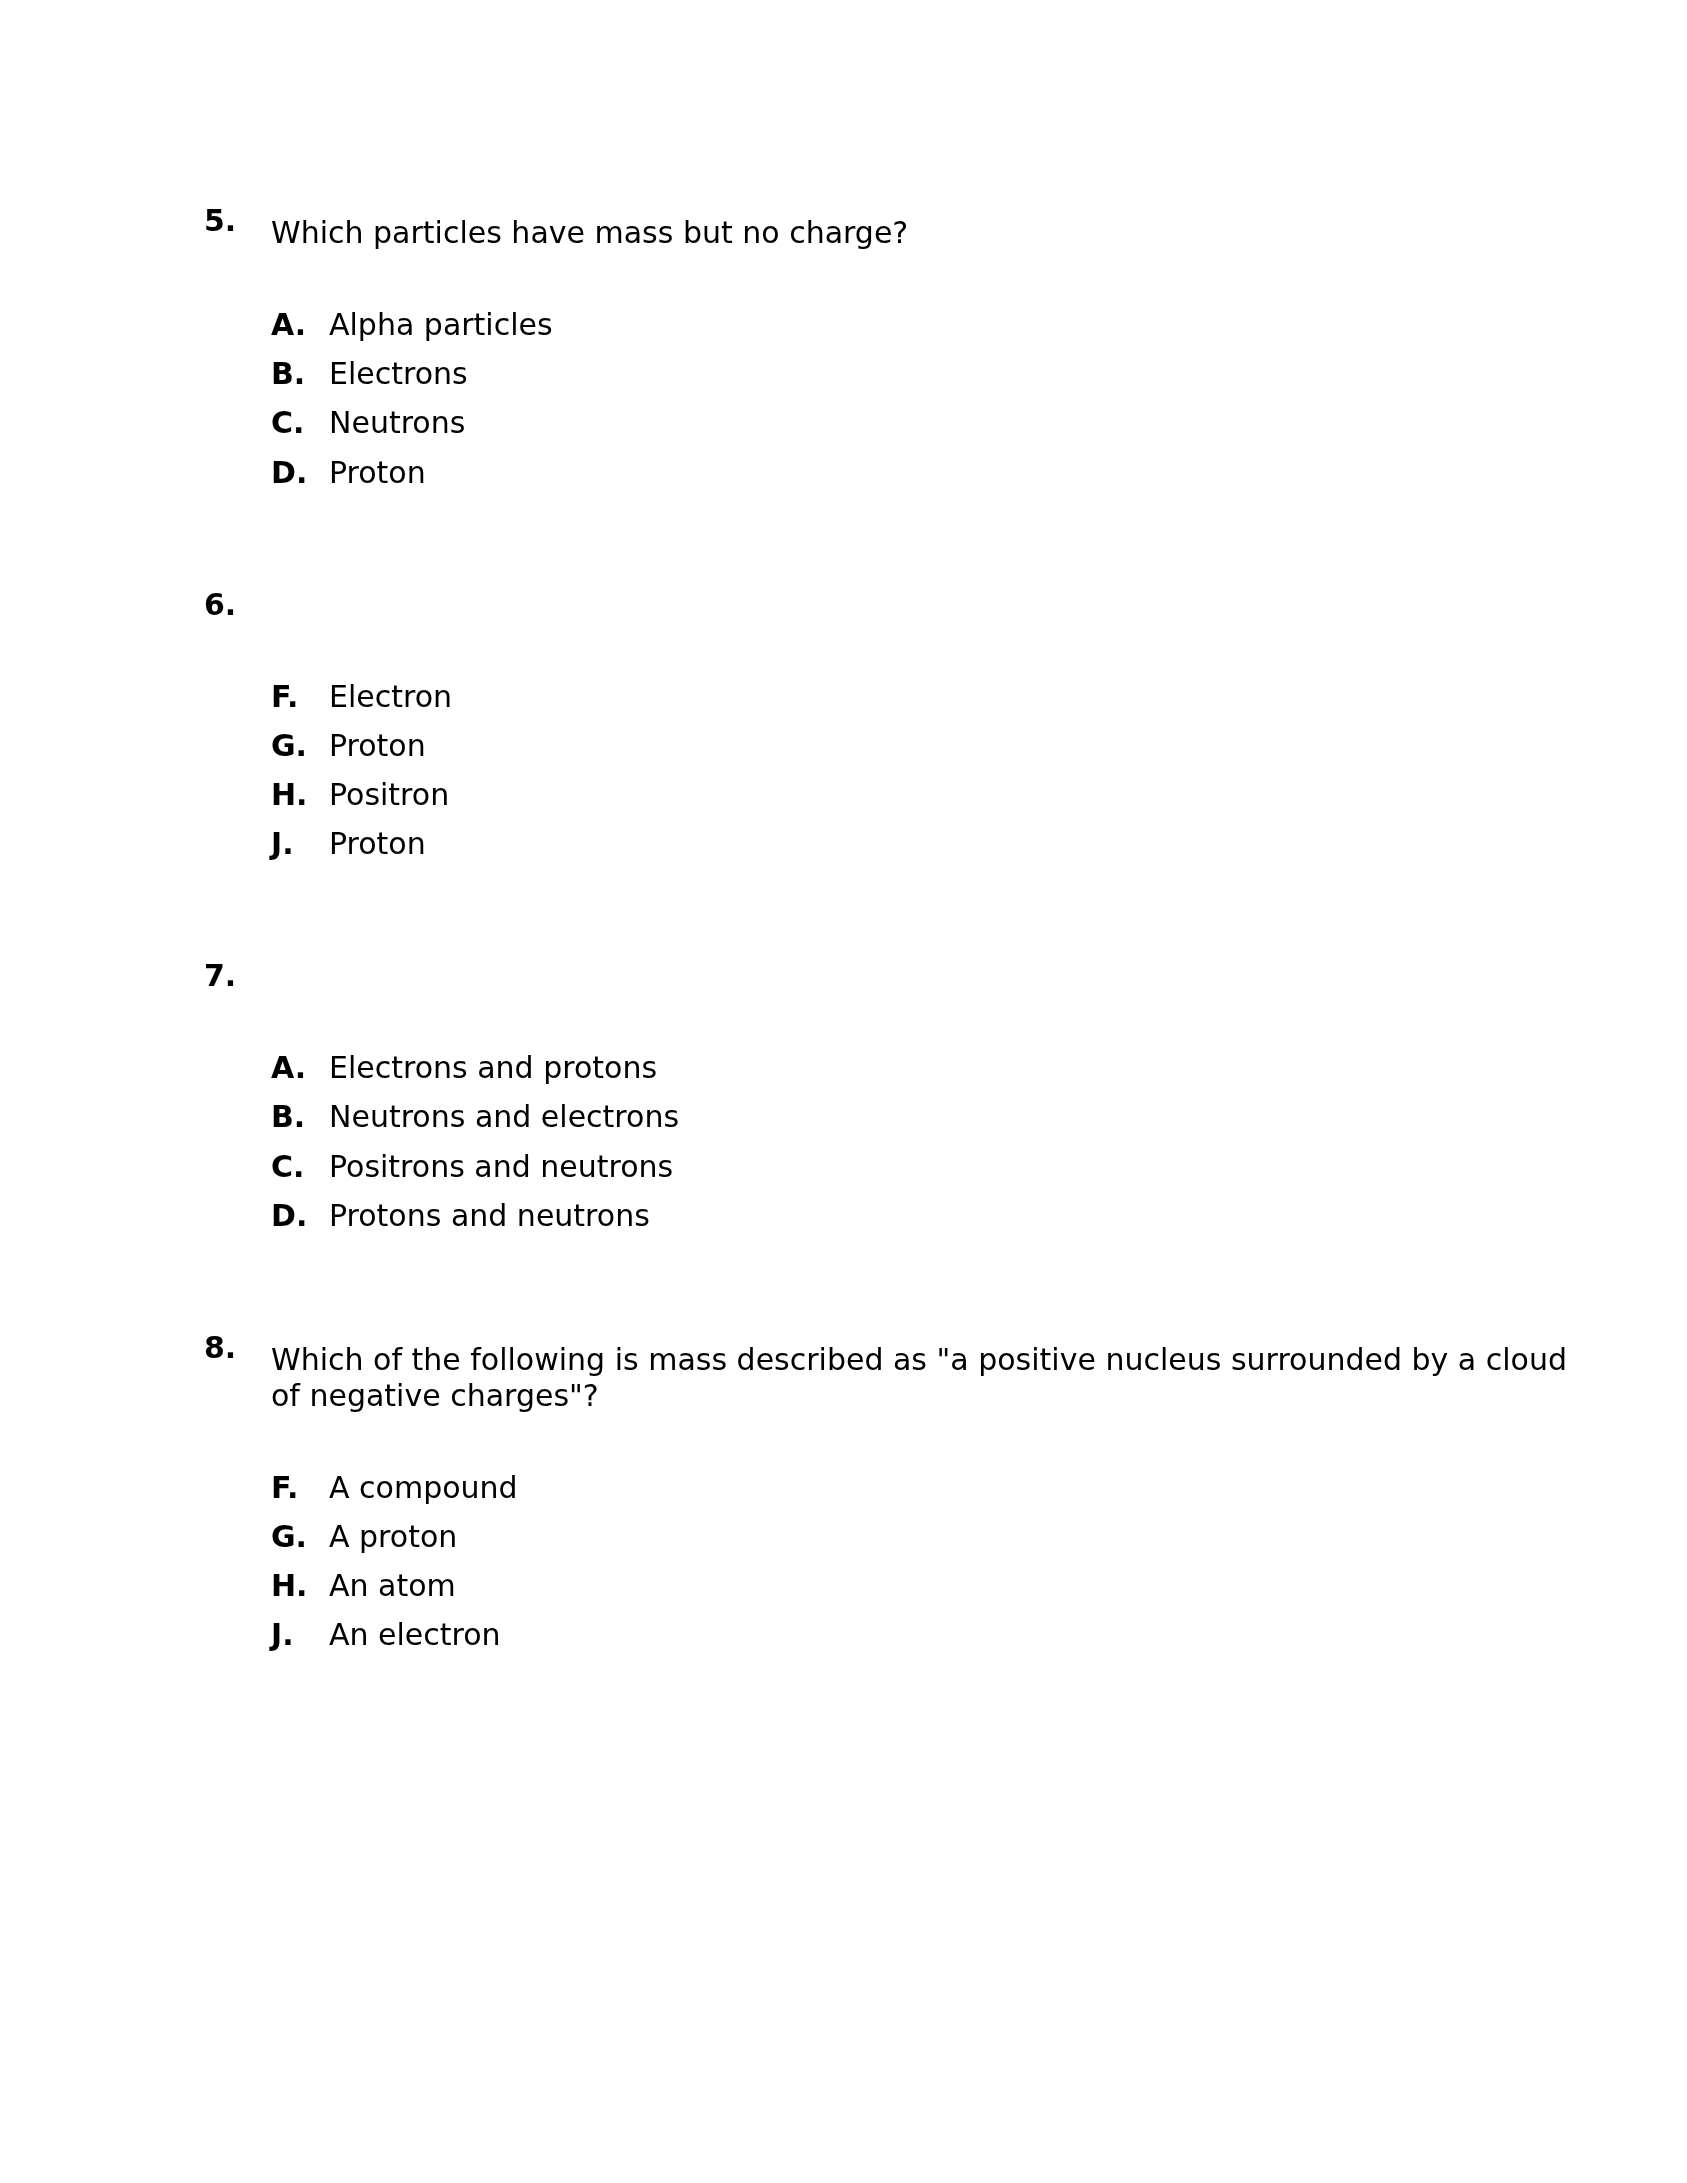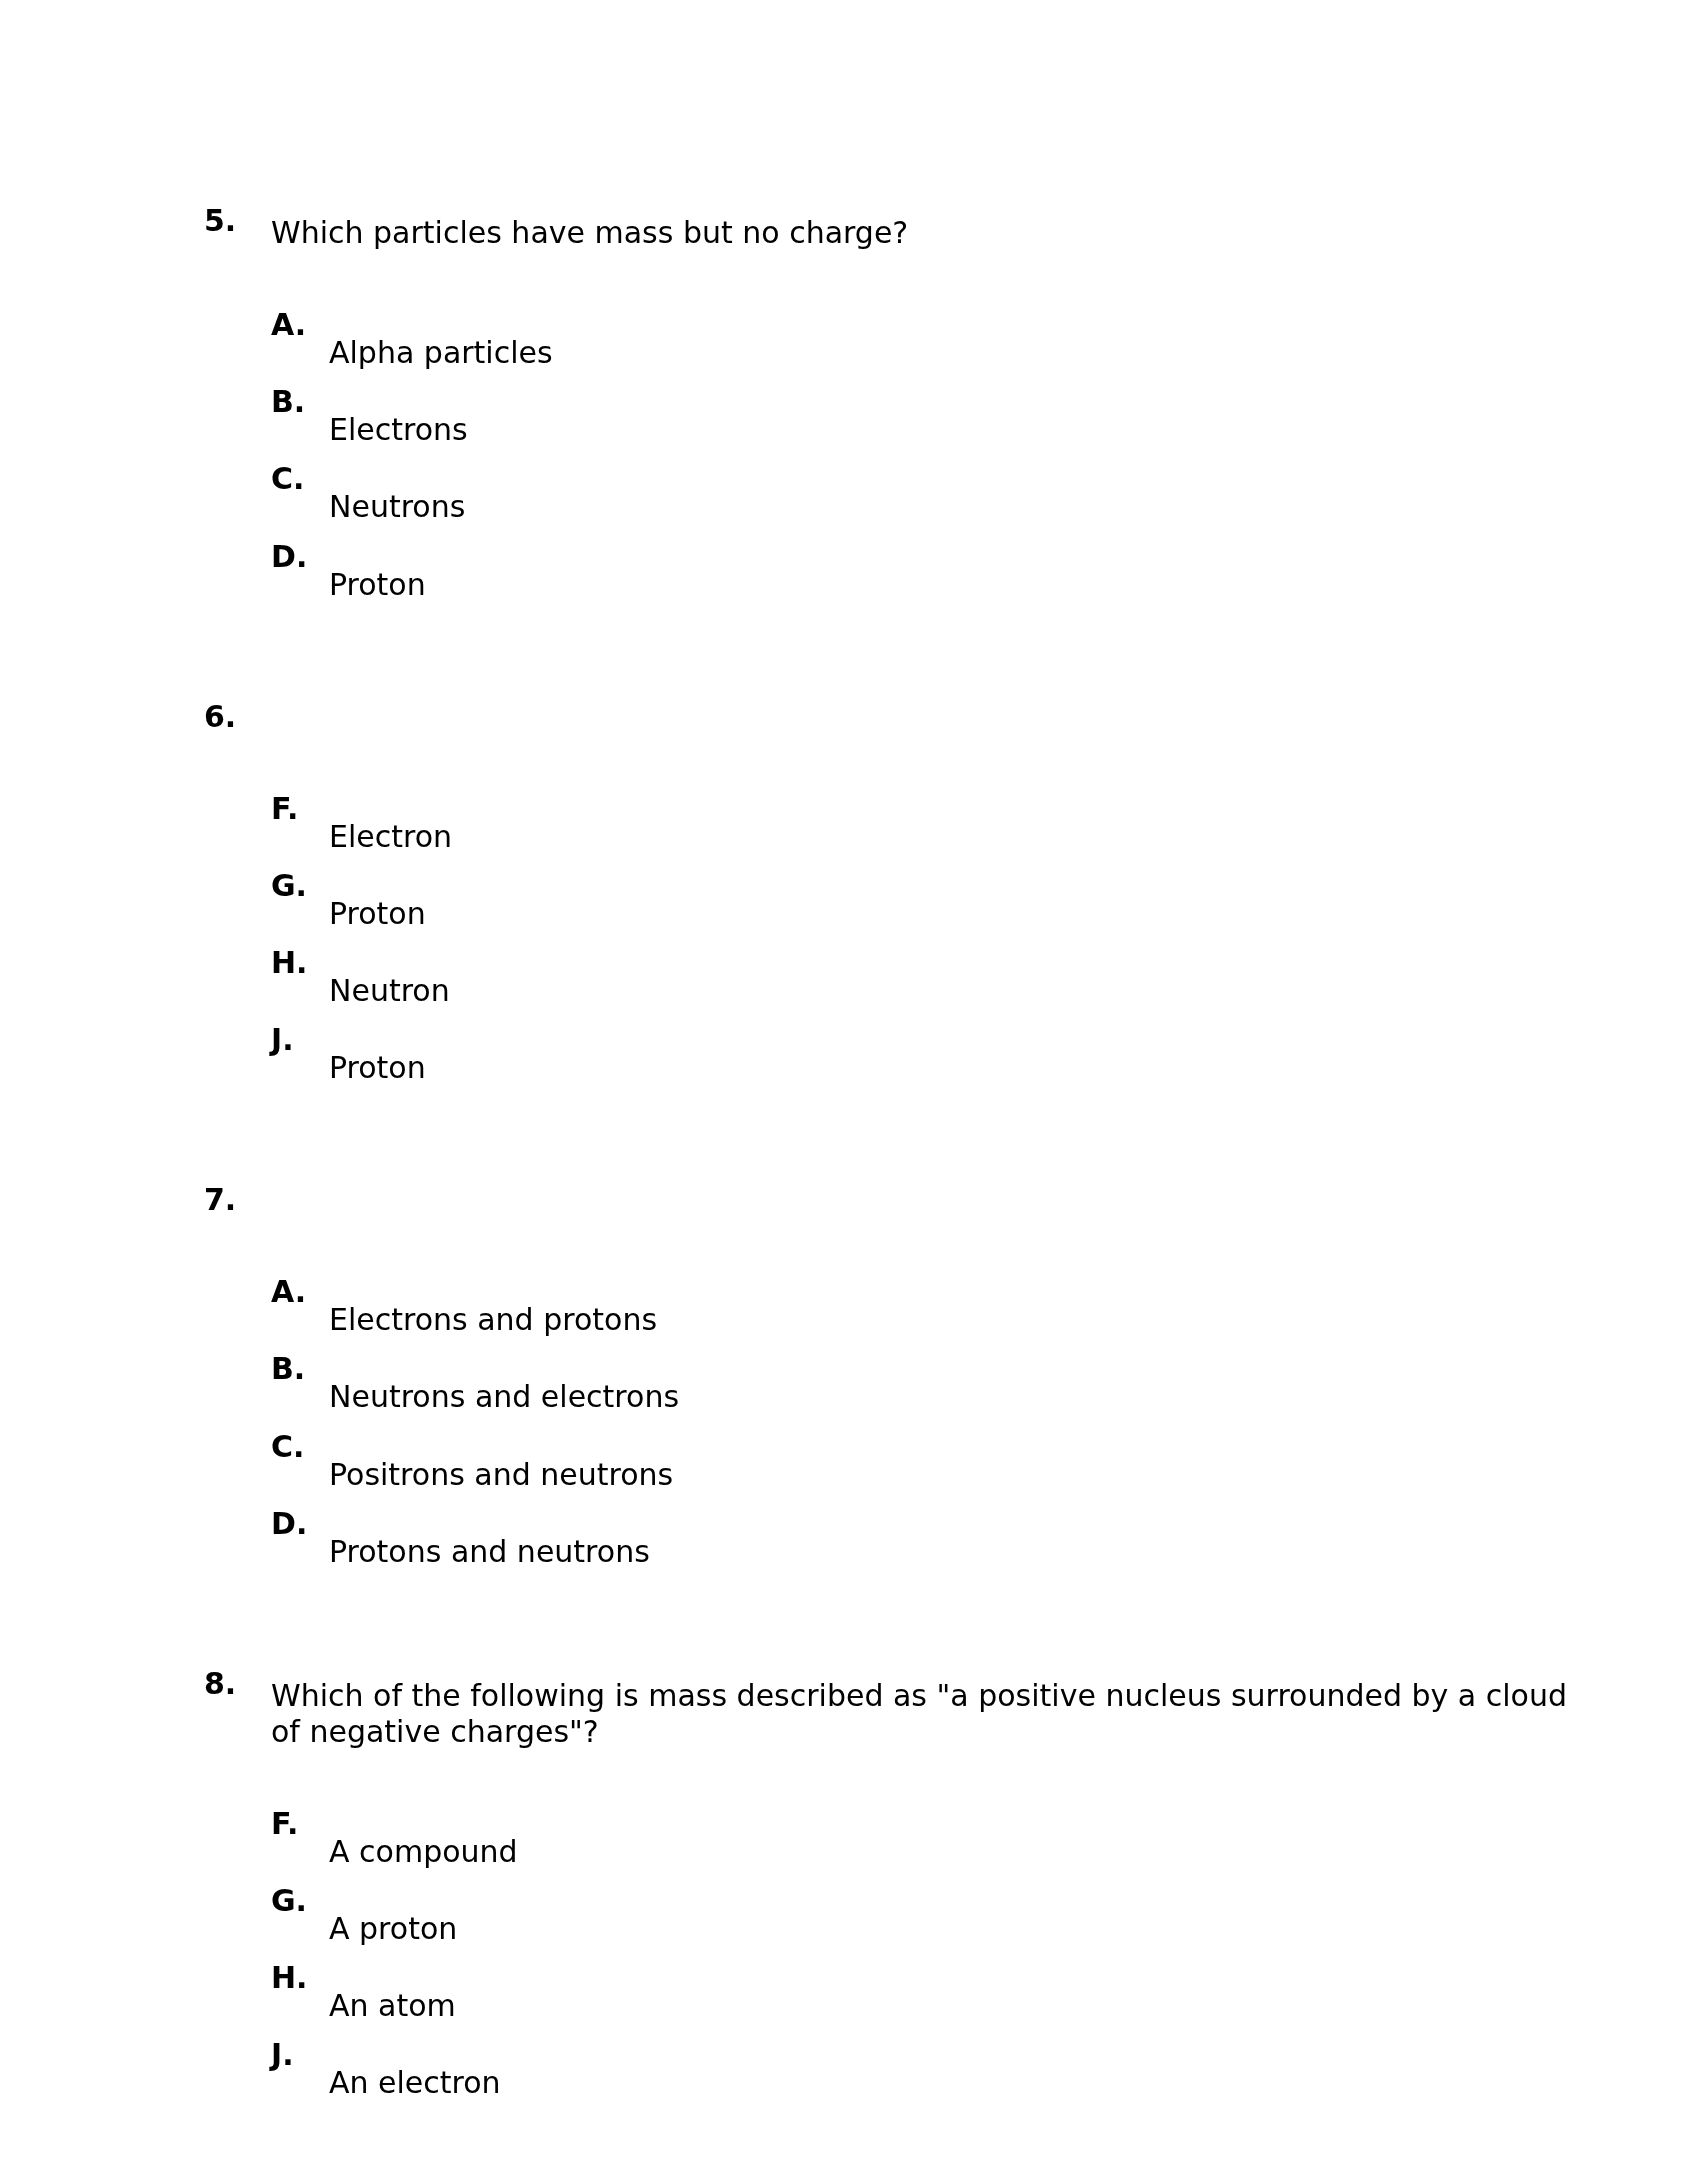--- a/index.html
+++ b/index.html
@@ -56,21 +56,20 @@
   .option-row + .option-row {
     margin-top: 13.2px;
   }
   .opt-letter {
     width: 58px;
     flex: 0 0 58px;
     font-weight: bold;
   }
   .opt-text {
     white-space: pre-line;
-    margin-top: 28px;
   }
 </style>
 </head>
 <body>
 
 <div class="page">
 
   <div class="question-block">
     <div class="question-row">
       <div class="q-num">5.</div>
@@ -104,21 +103,21 @@
       <div class="option-row">
         <div class="opt-letter">F.</div>
         <div class="opt-text">Electron</div>
       </div>
       <div class="option-row">
         <div class="opt-letter">G.</div>
         <div class="opt-text">Proton</div>
       </div>
       <div class="option-row">
         <div class="opt-letter">H.</div>
-        <div class="opt-text">Neutron</div>
+        <div class="opt-text">Positron</div>
       </div>
       <div class="option-row">
         <div class="opt-letter">J.</div>
         <div class="opt-text">Proton</div>
       </div>
     </div>
   </div>
 
   <div class="question-block">
     <div class="question-row">

